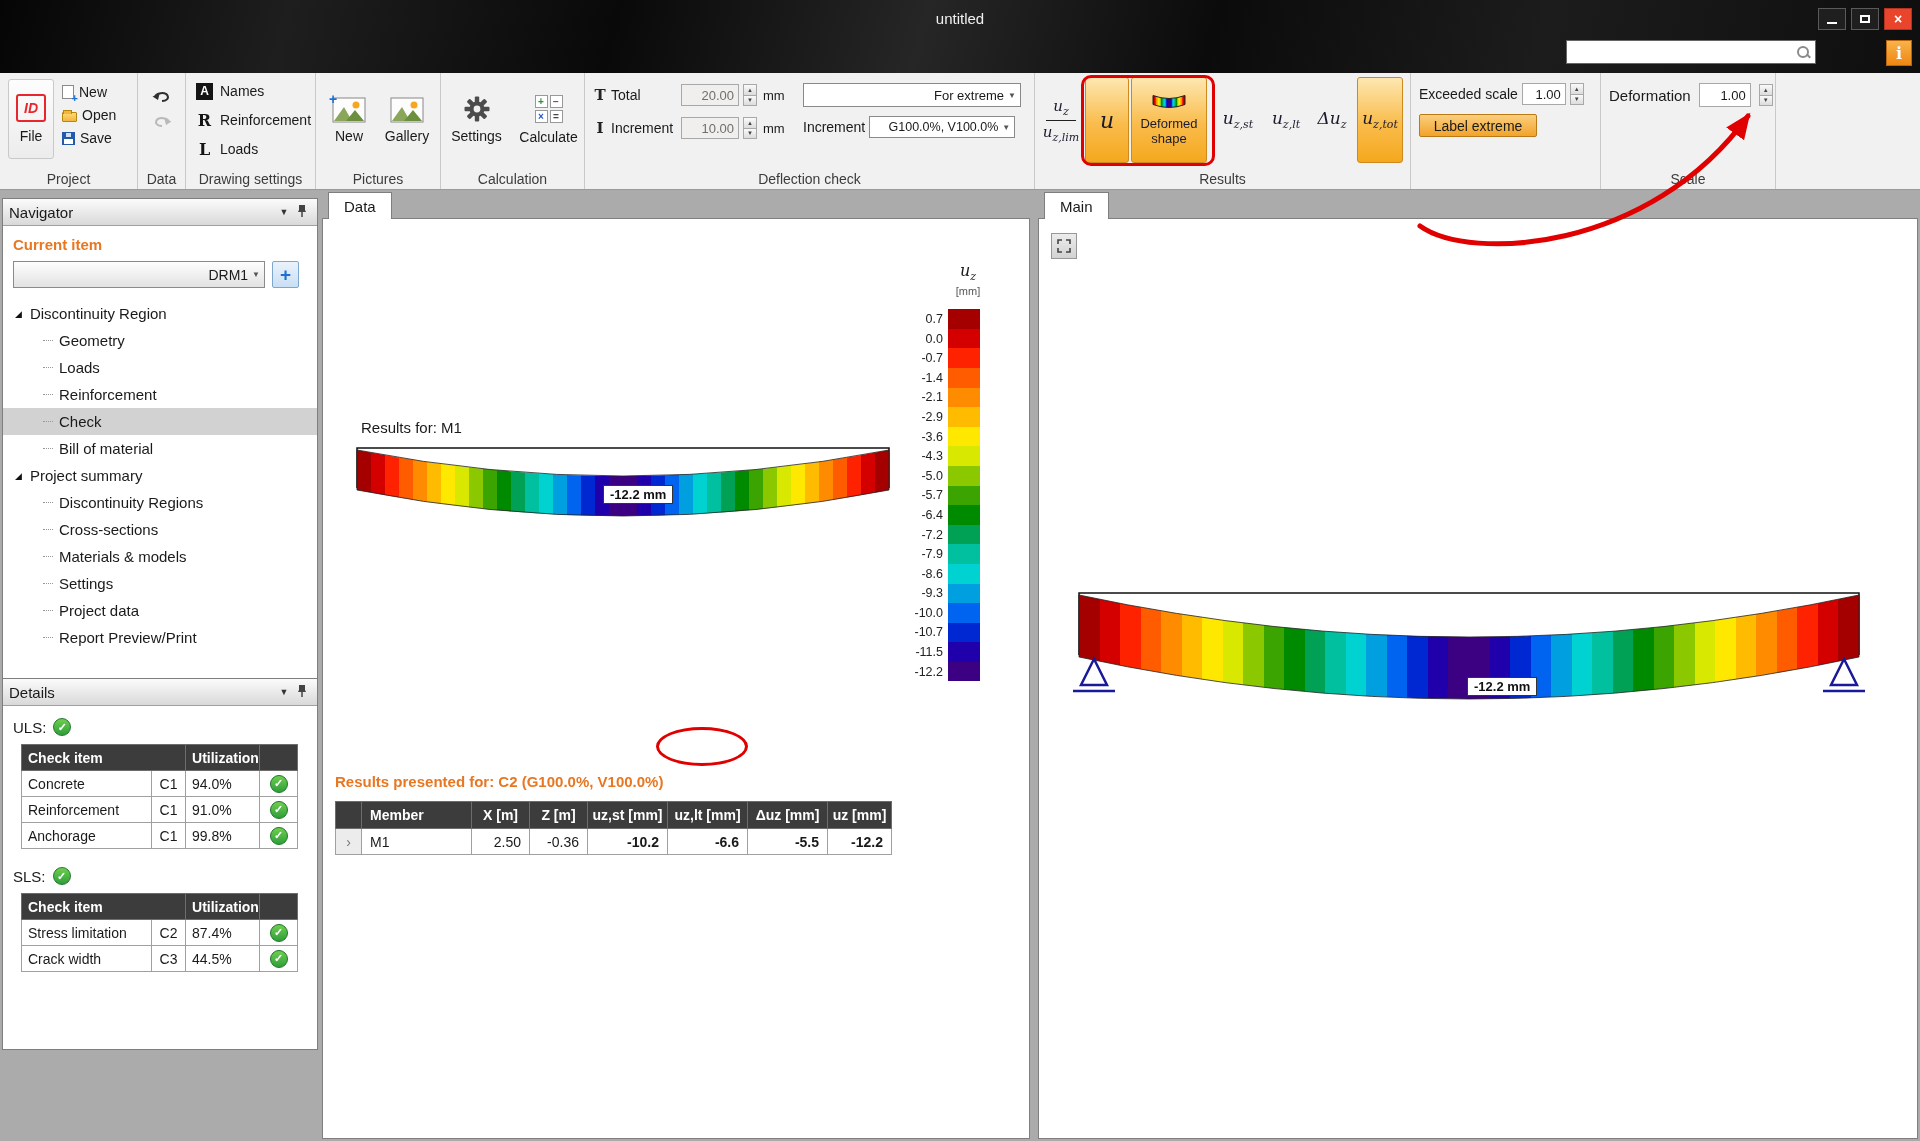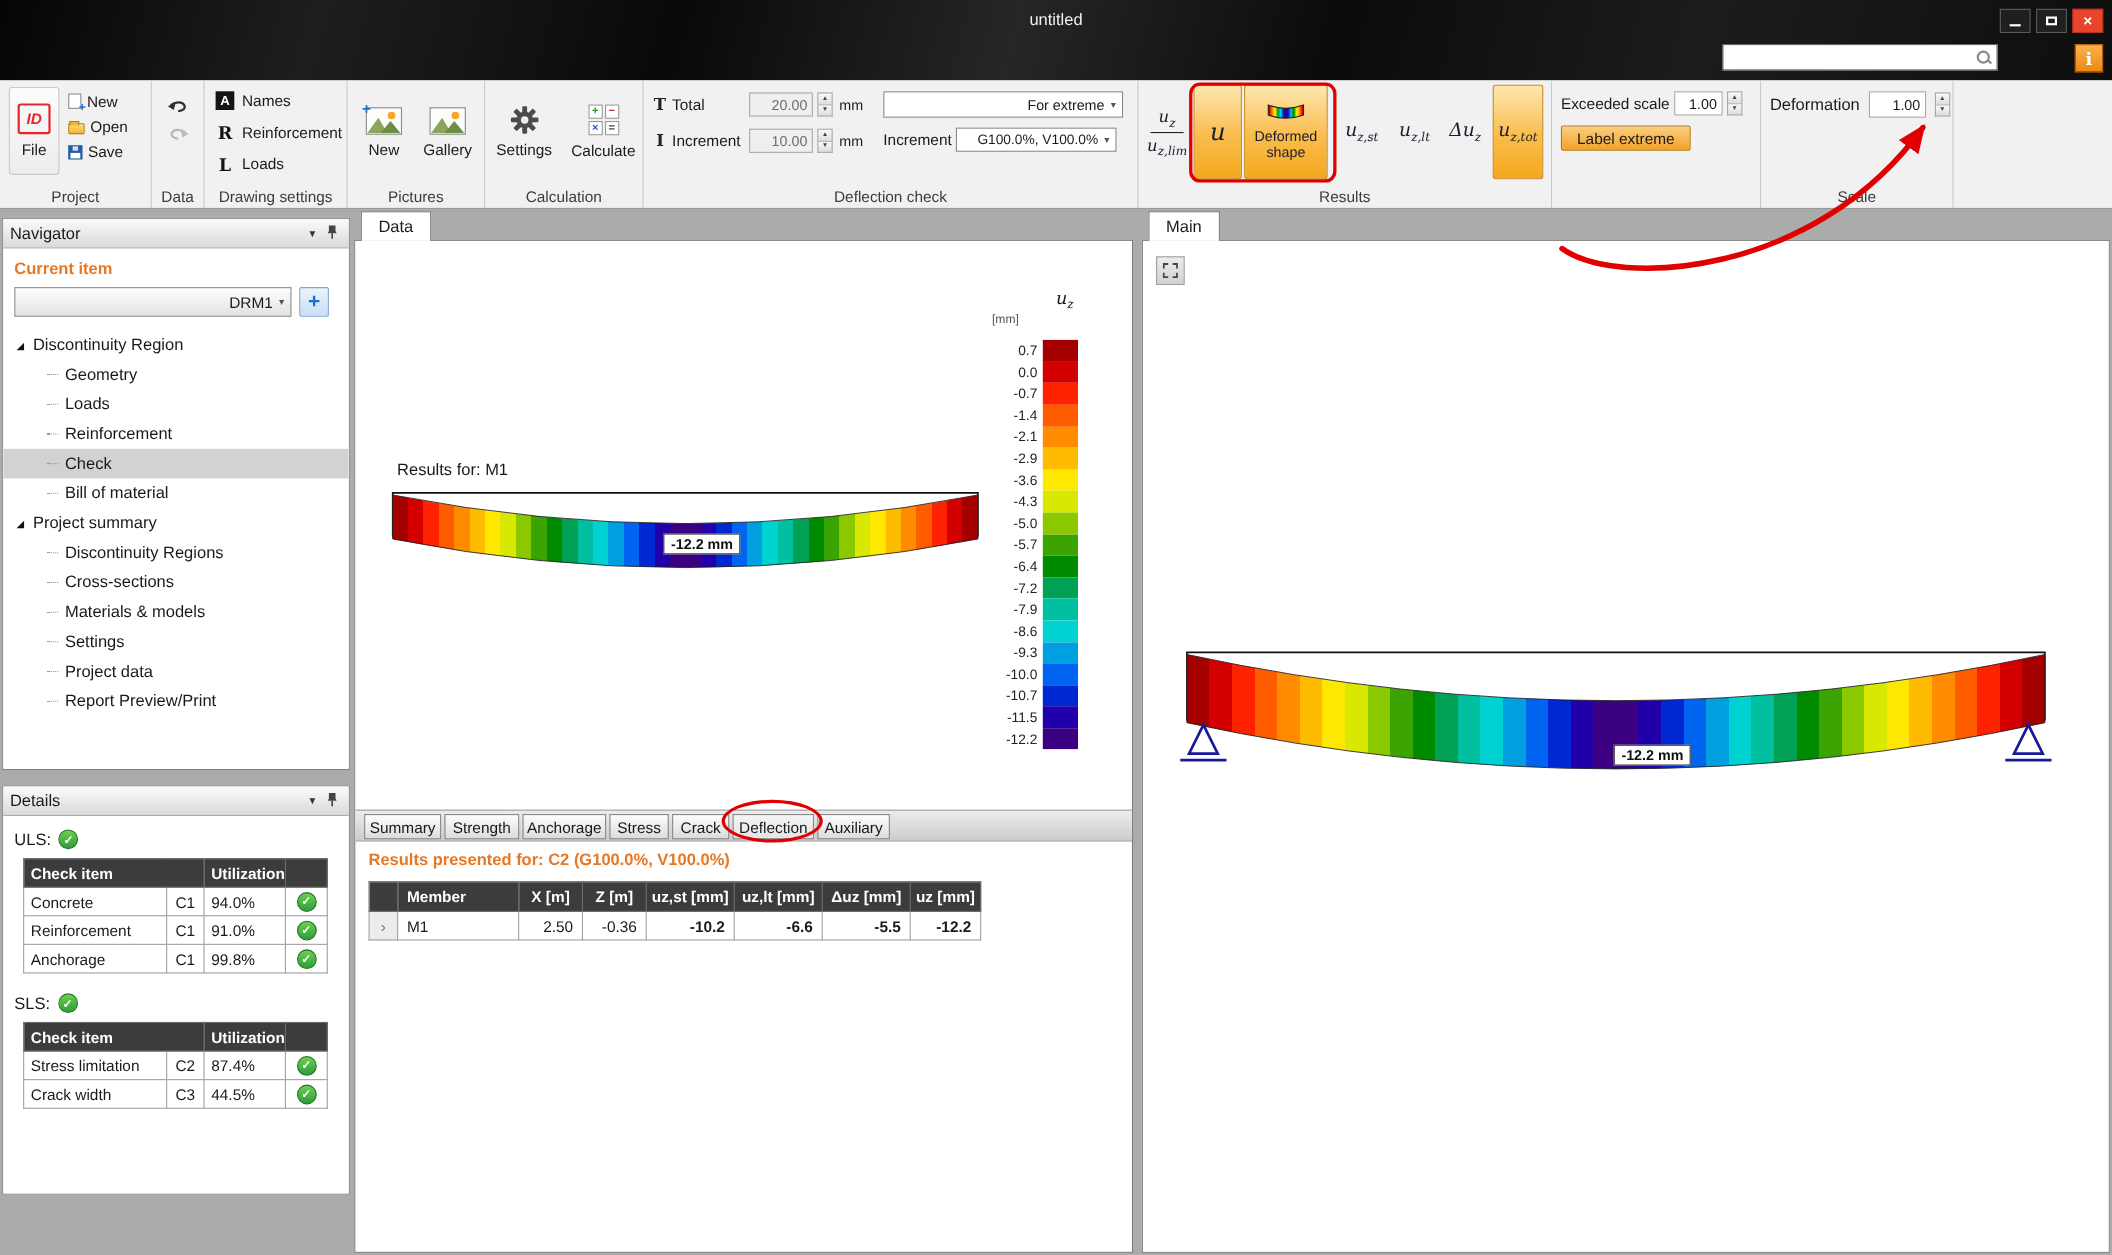--- a/index.html
+++ b/index.html
@@ -111,21 +111,21 @@
   .ex-row .num-input{width:44px}
   .orange-btn{width:118px;height:23px;margin:9px 0 0 8px;background:linear-gradient(#fbcf7e,#f2a32a);border:1px solid #b97a16;border-radius:2px;font-size:14px;display:flex;align-items:center;justify-content:center;cursor:pointer}
   .sc-row{display:flex;align-items:center;margin:10px 0 0 8px;gap:8px}
   .sc-lab{font-size:15px}
   .sc-row .num-input{width:52px;height:24px}
 
   
   .content{position:absolute;left:0;top:190px;right:0;bottom:0;background:#ababab}
   .panel{position:absolute;background:#fff;border:1px solid #7e7e7e}
   .nav-panel{left:2px;top:8px;width:316px;height:502px}
-  .details-panel{left:2px;top:524px;width:316px;height:372px}
+  .details-panel{left:2px;top:488px;width:316px;height:372px}
   .phead{height:27px;background:linear-gradient(#fbfbfb,#d9d9d9);border-bottom:1px solid #a0a0a0;display:flex;align-items:center;padding:0 6px}
   .ptitle{font-size:15px;flex:1}
   .ph-ic{width:18px;text-align:center;font-size:9px;color:#333;cursor:pointer}
   .pbody{position:absolute;left:0;top:27px;right:0;bottom:0;background:#fff;overflow:hidden}
 
   .current-item{color:#e87722;font-weight:bold;font-size:15px;margin:10px 0 8px 10px}
   .combo-row{display:flex;align-items:center;margin-left:10px;gap:7px}
   .combo.nav-combo{width:252px;height:27px;background:linear-gradient(#fefefe,#e2e2e2);font-size:14px}
   .add-btn{width:27px;height:27px;background:linear-gradient(#eaf3fc,#c9dff5);border:1px solid #7da7cc;color:#1f6fd0;font-size:19px;font-weight:bold;display:flex;align-items:center;justify-content:center;cursor:pointer;border-radius:2px}
   #nav-tree{margin-top:12px}
@@ -152,21 +152,21 @@
   .center-panel{left:322px;width:708px}
   .right-panel{left:1038px;width:880px}
   .tabstrip{height:28px;display:flex;align-items:flex-end;padding-left:6px}
   .tab{height:27px;background:#fff;border:1px solid #7e7e7e;border-bottom:none;padding:0 15px;display:flex;align-items:center;font-size:15px;position:relative;z-index:2;margin-bottom:-1px;cursor:pointer}
   .pbody2{position:absolute;left:0;top:28px;right:0;bottom:0;background:#fff;border:1px solid #7e7e7e;overflow:hidden}
 
   .data-canvas{position:absolute;left:0;top:0;right:0;height:517px;background:#fff}
   .legend{position:absolute;left:575px;top:42px;width:110px}
   .legend-title{text-align:center;margin-left:54px;width:32px;font-family:"DejaVu Serif",serif;font-style:italic;font-size:16px}
   .legend-title sub{font-size:11px}
-  .legend-unit{text-align:center;width:32px;font-size:11px;color:#555;margin-top:2px}
+  .legend-unit{text-align:center;margin-left:54px;width:32px;font-size:11px;color:#555;margin-top:2px}
   #legend-entries{margin-top:12px}
   .legend-row{display:flex;align-items:center;height:19.6px}
   .legend-val{width:50px;text-align:right;font-size:12.5px;padding-right:5px;color:#222}
   .legend-swatch{width:32px;height:100%}
   .results-for{position:absolute;left:38px;top:200px;font-size:15px}
   .beam-data{position:absolute;left:30px;top:225px}
   .chip{position:absolute;background:#fff;border:1px solid #333;padding:1px 6px;font-size:13px;font-weight:bold;color:#111;white-space:nowrap}
   .chip-data{left:280px;top:266px}
   .subtabs{position:absolute;left:0;top:517px;right:0;height:29px;background:linear-gradient(#ececec,#cccccc);border-top:1px solid #999;border-bottom:1px solid #999;display:flex;padding-left:8px;gap:3px}
   .subtab{margin-top:3px;height:23px;background:linear-gradient(#fdfdfd,#dcdcdc);border:1px solid #8a8a8a;font-size:14px;display:flex;align-items:center;justify-content:center;cursor:pointer}
@@ -767,29 +767,20 @@
               </div>
             </div>
         </div>
         <div class="results-for">Results for: M1</div>
         <svg class="beam-data" width="540" height="100" viewBox="0 0 540 100">
           <path d="M4 44 L4 4 L536 4 L536 44" fill="none" stroke="#111" stroke-width="1.5"></path>
           <path d="M4 6 Q270 58 536 6 L536 46 Q270 98 4 46 Z" fill="url(#beamGrad)" stroke="#222" stroke-width="0.8"></path>
         </svg>
         <div class="chip chip-data">-12.2 mm</div>
       </div>
-      <div class="subtabs" id="subtabs">
-          <div class="subtab">Summary</div>
-          <div class="subtab">Strength</div>
-          <div class="subtab">Anchorage</div>
-          <div class="subtab">Stress</div>
-          <div class="subtab">Crack</div>
-          <div class="subtab active">Deflection</div>
-          <div class="subtab">Auxiliary</div>
-        </div>
       <div class="res-note">Results presented for: C2 (G100.0%, V100.0%)</div>
       <table class="dtable" id="deflection-table">
           <tbody>
             <tr>
               <th></th>
               <th>Member</th>
               <th>X [m]</th>
               <th>Z [m]</th>
               <th>uz,st [mm]</th>
               <th>uz,lt [mm]</th>

